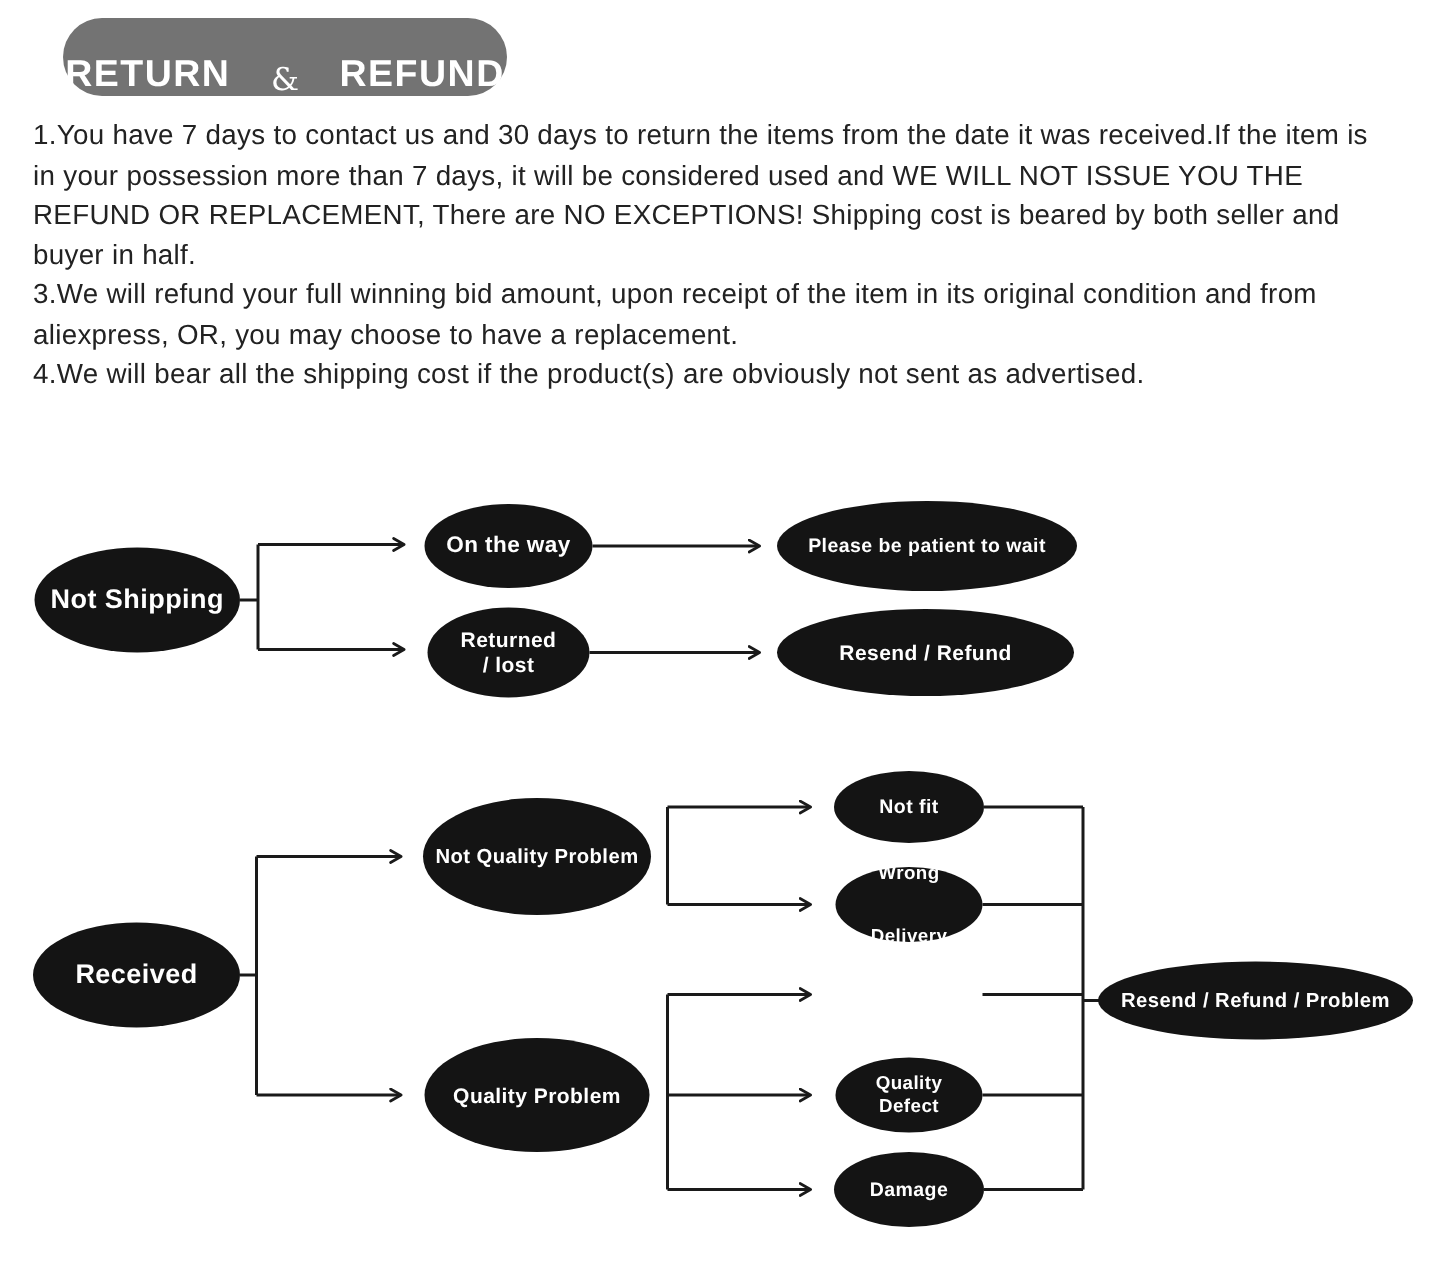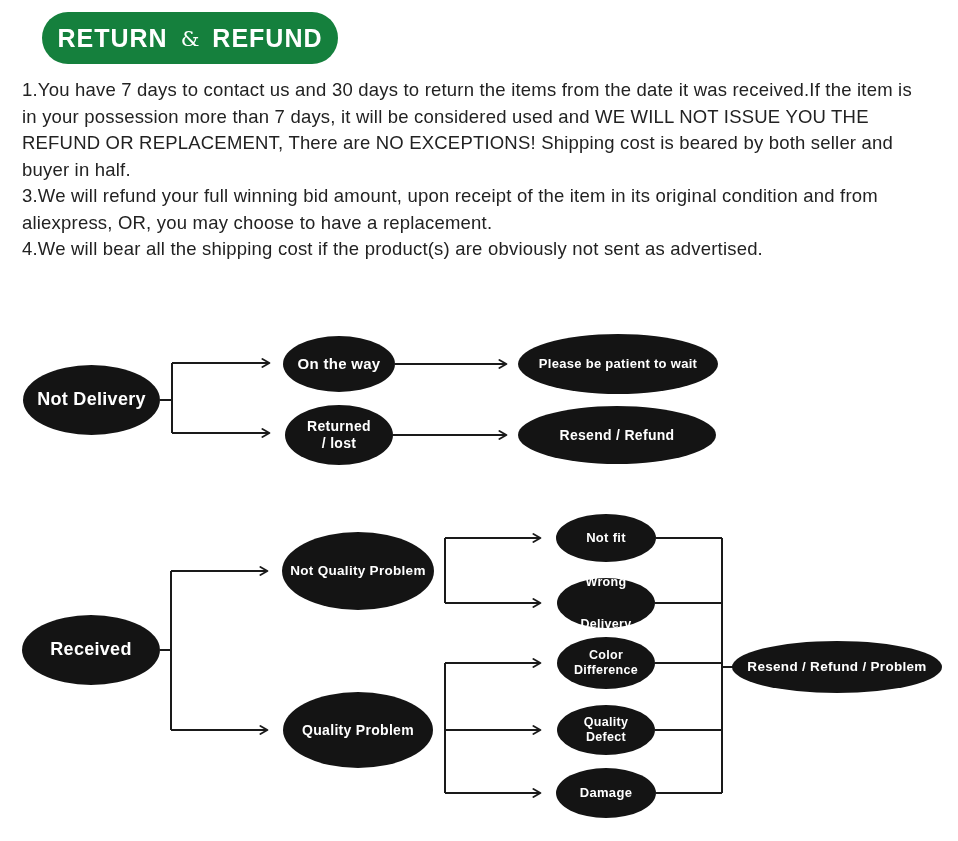--- a/index.html
+++ b/index.html
@@ -11,26 +11,26 @@
     background: #ffffff;
     font-family: "Liberation Sans", sans-serif;
     color: #1f1f1f;
     overflow: hidden;
   }
   
   .header-pill {
     position: absolute;
     left: 42px; top: 12px;
     width: 296px; height: 52px;
-    background: #15803d;
+    background: #737373;
     border-radius: 28px;
     display: flex;
-    align-items: center;
+    align-items: flex-end;
     justify-content: center;
-    gap: 13px;
+    gap: 27px;
   }
   .header-pill .word {
     color: #ffffff;
     font-size: 25px;
     font-weight: 700;
     letter-spacing: 1px;
   }
   .header-pill .amp {
     color: #ffffff;
     font-family: "DejaVu Serif", serif;
@@ -129,21 +129,21 @@
         <path d="M655,273 H722"></path>
         <path d="M655,333 H722"></path>
         <path d="M655,400 H722"></path>
         <path d="M656,463 H722"></path>
         <path d="M722,208 V463"></path>
         <path d="M722,337 H734"></path>
       </g>
     </svg>
 
     <div class="node" style="left:23px; top:35px; width:137px; height:70px; font-size:18px;">
-      <span>Not Delivery</span>
+      <span>Not Shipping</span>
     </div>
     <div class="node" style="left:283px; top:6px; width:112px; height:56px; font-size:15px;">
       <span>On the way</span>
     </div>
     <div class="node" style="left:285px; top:75px; width:108px; height:60px; font-size:14px;">
       <span>Returned</span>
       <span>/  lost</span>
     </div>
     <div class="node" style="left:518px; top:4px; width:200px; height:60px; font-size:13px;">
       <span>Please be patient to wait</span>
@@ -161,24 +161,20 @@
     <div class="node" style="left:283px; top:362px; width:150px; height:76px; font-size:14px;">
       <span>Quality Problem</span>
     </div>
     <div class="node" style="left:556px; top:184px; width:100px; height:48px; font-size:13px;">
       <span>Not fit</span>
     </div>
     <div class="node" style="left:557px; top:248px; width:98px; height:50px; font-size:12.5px;gap:27px;">
       <span>Wrong</span>
       <span>Delivery</span>
     </div>
-    <div class="node" style="left:557px; top:307px; width:98px; height:52px; font-size:12.5px;">
-      <span>Color</span>
-      <span>Difference</span>
-    </div>
     <div class="node" style="left:557px; top:375px; width:98px; height:50px; font-size:12.5px;">
       <span>Quality</span>
       <span>Defect</span>
     </div>
     <div class="node" style="left:556px; top:438px; width:100px; height:50px; font-size:13px;">
       <span>Damage</span>
     </div>
     <div class="node" style="left:732px; top:311px; width:210px; height:52px; font-size:13.5px;">
       <span>Resend / Refund / Problem</span>
     </div>

